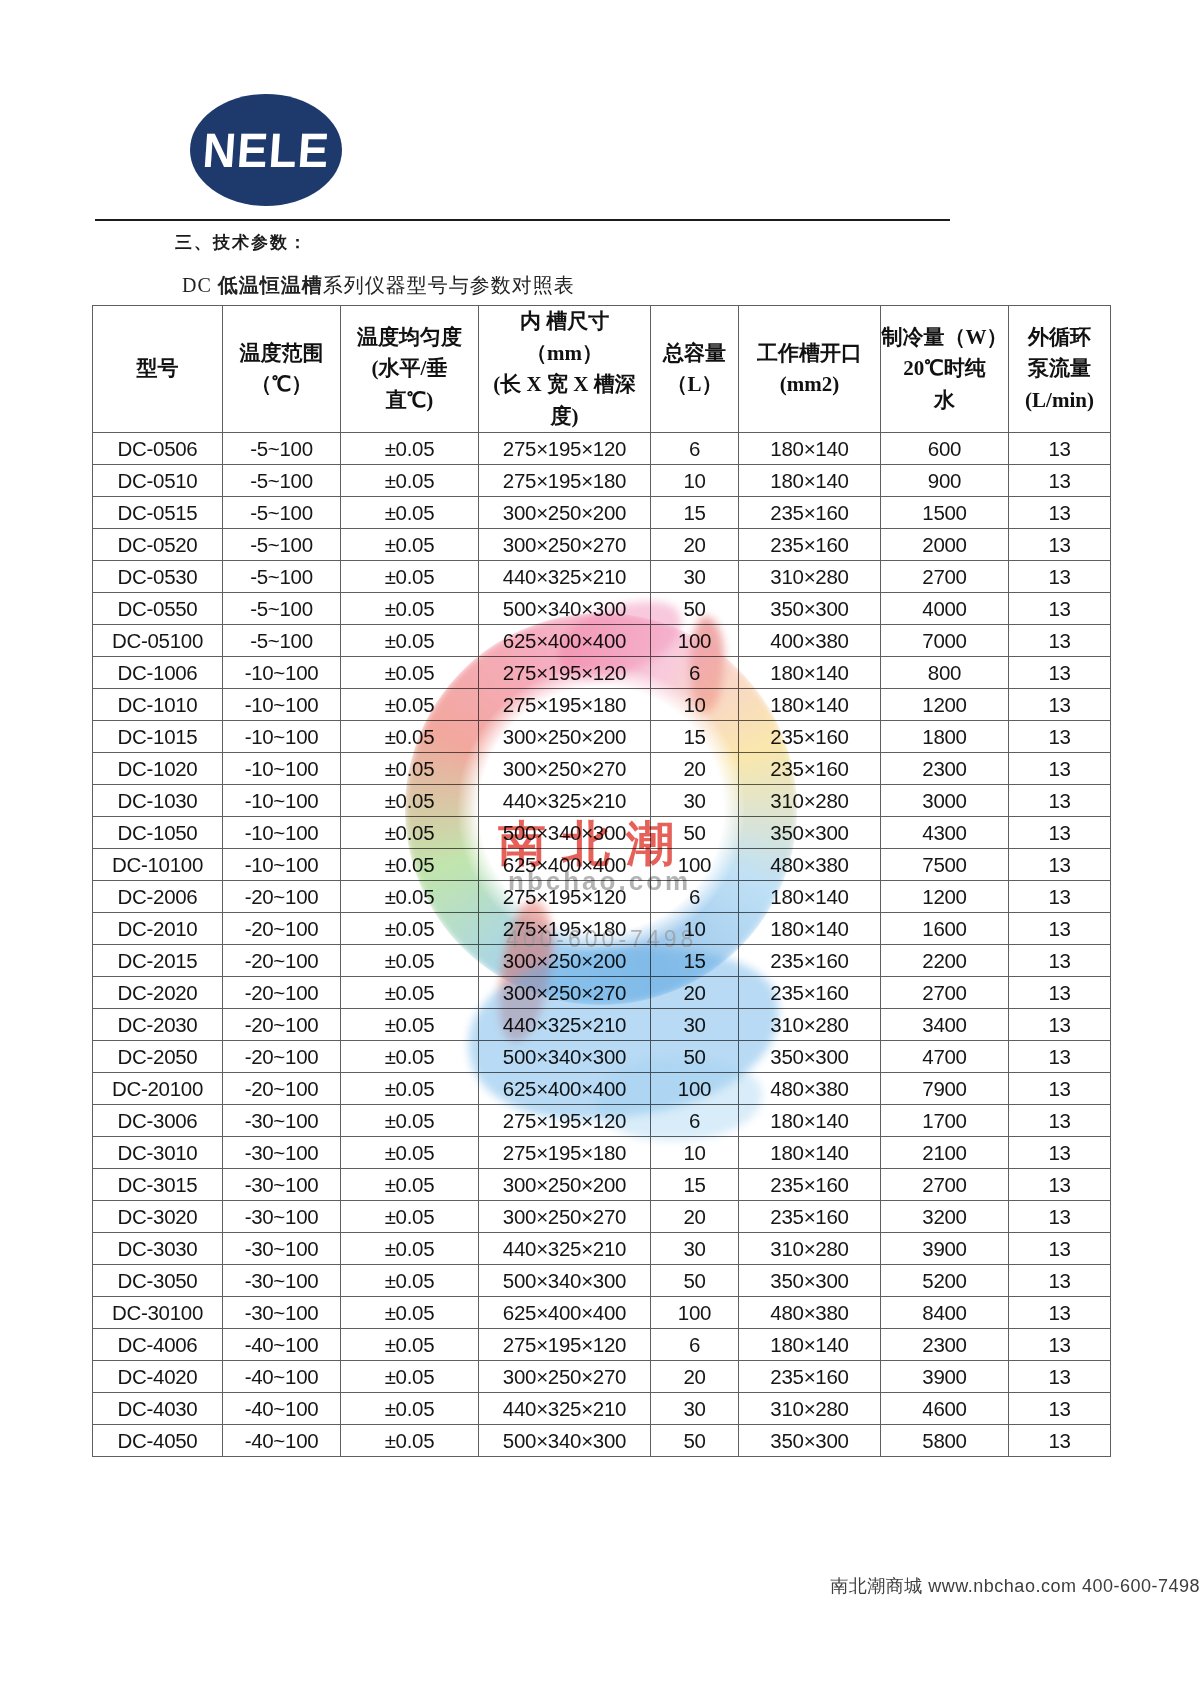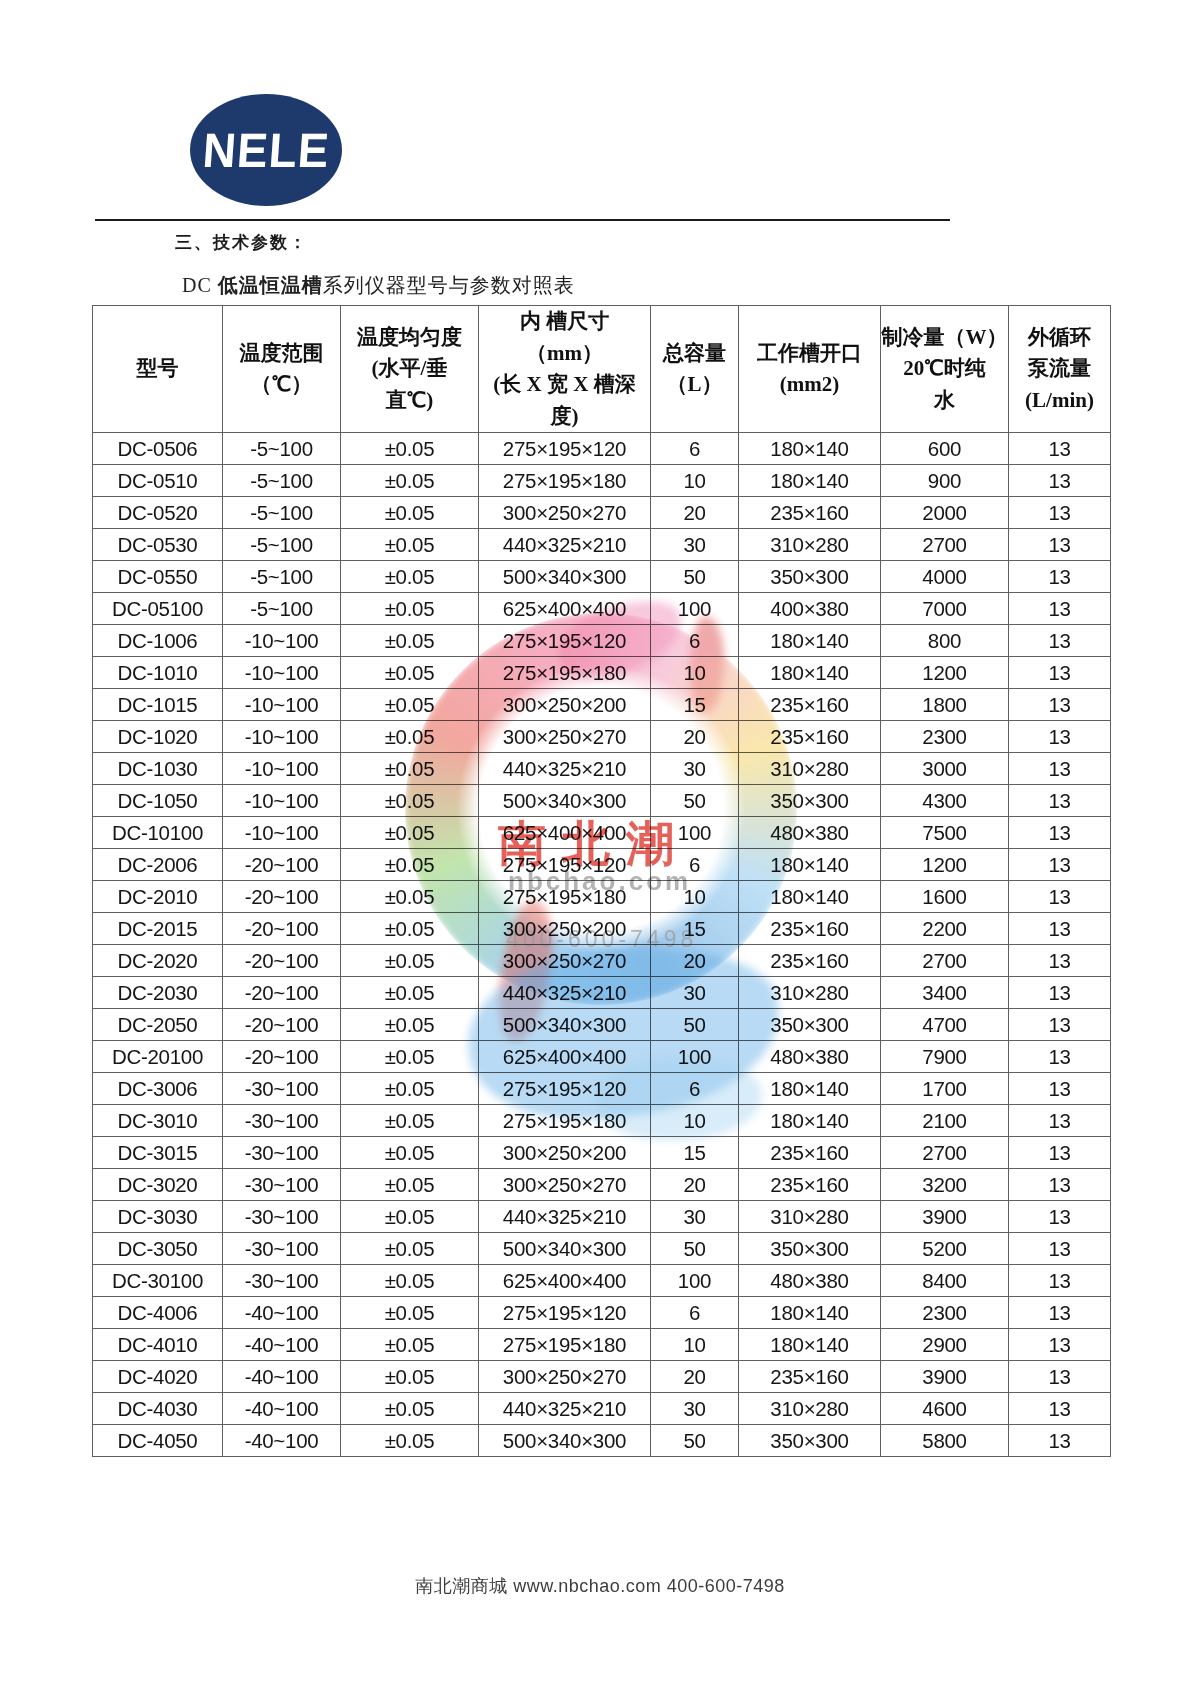--- a/index.html
+++ b/index.html
@@ -72,21 +72,21 @@
   .wm-domain{
     position:absolute;left:508px;top:866px;font-size:26px;font-weight:bold;
     letter-spacing:3px;opacity:.75;white-space:nowrap;
   }
   .wm-phone{
     position:absolute;left:506px;top:892px;font-size:23px;letter-spacing:4px;
     opacity:.7;white-space:nowrap;margin-top:34px;
   }
   
   .footer{
-    position:absolute;left:0;top:1574px;width:1200px;text-align:center;
+    position:absolute;left:0;top:1574px;width:1200px;text-align:right;
     font-size:18px;color:#3d3d3d;letter-spacing:.5px;
   }
 </style>
 </head>
 <body>
 
 <div class="logo" style="background: rgb(30, 58, 108);">
   <span class="logo-text" style="color: rgb(255, 255, 255);">NELE</span>
 </div>
 <div class="header-rule"></div>
@@ -146,20 +146,30 @@
         <td>DC-0510</td>
         <td>-5~100</td>
         <td>±0.05</td>
         <td>275×195×180</td>
         <td>10</td>
         <td>180×140</td>
         <td>900</td>
         <td>13</td>
       </tr>
       <tr>
+        <td>DC-0515</td>
+        <td>-5~100</td>
+        <td>±0.05</td>
+        <td>300×250×200</td>
+        <td>15</td>
+        <td>235×160</td>
+        <td>1500</td>
+        <td>13</td>
+      </tr>
+      <tr>
         <td>DC-0520</td>
         <td>-5~100</td>
         <td>±0.05</td>
         <td>300×250×270</td>
         <td>20</td>
         <td>235×160</td>
         <td>2000</td>
         <td>13</td>
       </tr>
       <tr>
@@ -403,30 +413,20 @@
         <td>13</td>
       </tr>
       <tr>
         <td>DC-4006</td>
         <td>-40~100</td>
         <td>±0.05</td>
         <td>275×195×120</td>
         <td>6</td>
         <td>180×140</td>
         <td>2300</td>
-        <td>13</td>
-      </tr>
-      <tr>
-        <td>DC-4010</td>
-        <td>-40~100</td>
-        <td>±0.05</td>
-        <td>275×195×180</td>
-        <td>10</td>
-        <td>180×140</td>
-        <td>2900</td>
         <td>13</td>
       </tr>
       <tr>
         <td>DC-4020</td>
         <td>-40~100</td>
         <td>±0.05</td>
         <td>300×250×270</td>
         <td>20</td>
         <td>235×160</td>
         <td>3900</td>

